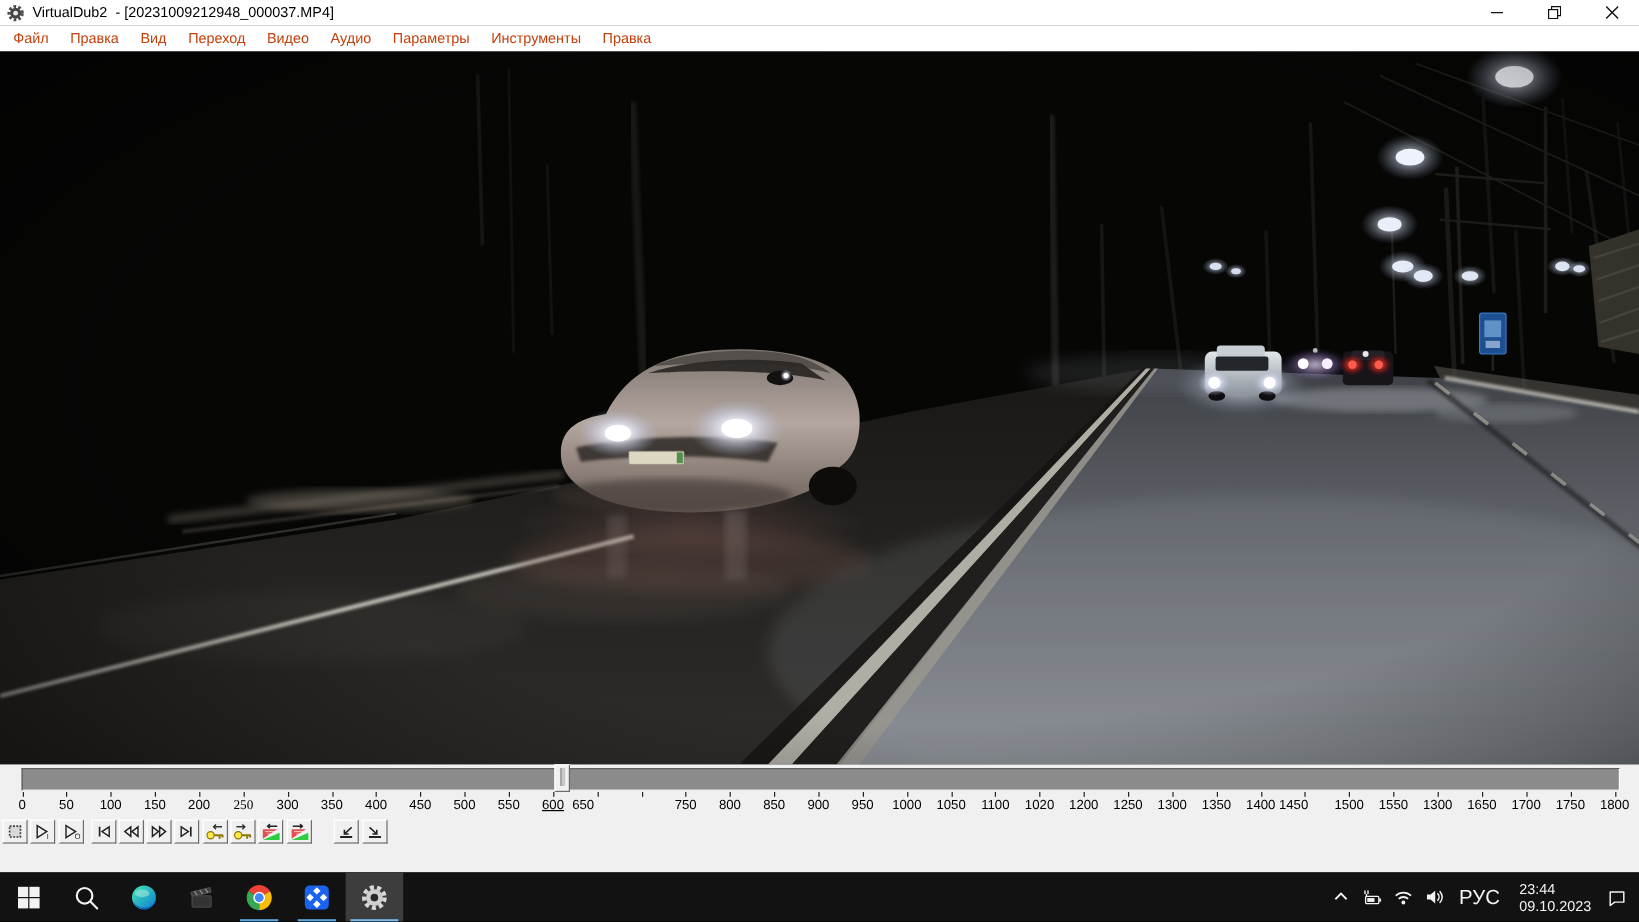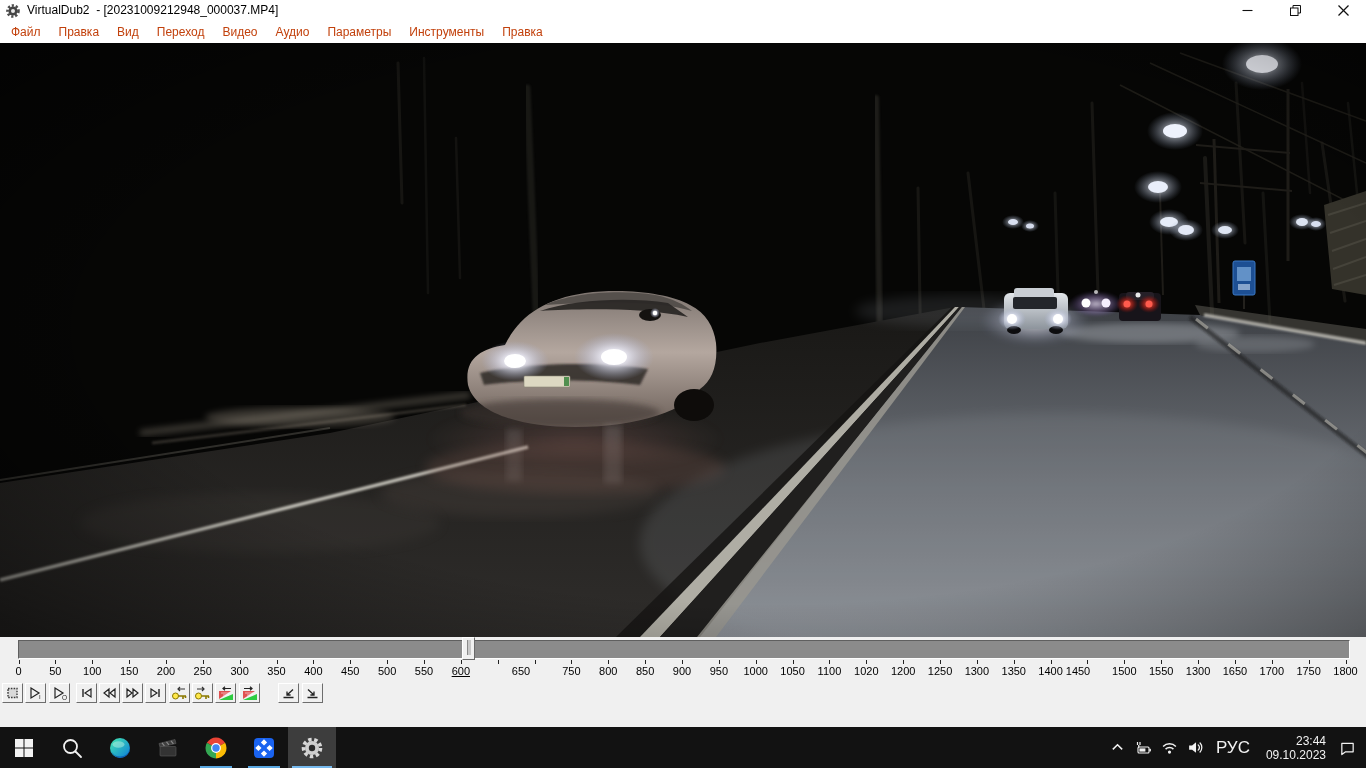--- a/index.html
+++ b/index.html
@@ -35,21 +35,21 @@
         font-size:12px;color:#000;line-height:20px;padding-left:4px;overflow:hidden;}
   
   #taskbar{left:0;top:727px;width:1366px;height:41px;background:#121212;display:flex;align-items:stretch;}
   .tb-btn{width:48px;display:flex;align-items:center;justify-content:center;position:relative;}
   .tb-btn.active{background:#3d3d3d;}
   .runline{position:absolute;bottom:0;left:8px;right:8px;height:2px;background:#5aa7e0;}
   .runline.wide{left:4px;right:4px;background:#76b9ed;}
   #tray{margin-left:auto;display:flex;align-items:center;gap:9px;padding-right:10px;color:#f2f2f2;}
   .tray-ic{width:17px;height:17px;display:flex;align-items:center;justify-content:center;}
   #lang{font-size:17px;padding:0 3px;}
-  #clock{font-size:12px;line-height:14px;text-align:right;padding:0 4px;}
+  #clock{font-size:12px;line-height:14px;text-align:left;padding:0 4px;}
 </style>
 </head>
 <body>
 
 <div id="titlebar" class="abs">
   <svg id="app-icon" class="abs" viewBox="0 0 16 16">
     <circle cx="8" cy="8" r="5.5" fill="none" stroke="#4d4d4d" stroke-width="2.6" stroke-dasharray="2.2 1.8"></circle>
     <circle cx="8" cy="8" r="4.6" fill="#454545"></circle>
     <circle cx="8" cy="8" r="2" fill="#e9e9e9"></circle>
   </svg>
@@ -324,37 +324,37 @@
       <span class="tick-label" style="left: 18.5px;">0</span>
       <div class="tick-line" style="left: 55.3611px;"></div>
       <span class="tick-label" style="left: 55.3611px;">50</span>
       <div class="tick-line" style="left: 92.2222px;"></div>
       <span class="tick-label" style="left: 92.2222px;">100</span>
       <div class="tick-line" style="left: 129.083px;"></div>
       <span class="tick-label" style="left: 129.083px;">150</span>
       <div class="tick-line" style="left: 165.944px;"></div>
       <span class="tick-label" style="left: 165.944px;">200</span>
       <div class="tick-line" style="left: 202.806px;"></div>
-      <span class="tick-label" style="left: 202.806px;">250</span>
+      <span class="tick-label" style="left: 202.806px; font-family: Liberation Serif, serif;">250</span>
       <div class="tick-line" style="left: 239.667px;"></div>
       <span class="tick-label" style="left: 239.667px;">300</span>
       <div class="tick-line" style="left: 276.528px;"></div>
       <span class="tick-label" style="left: 276.528px;">350</span>
       <div class="tick-line" style="left: 313.389px;"></div>
       <span class="tick-label" style="left: 313.389px;">400</span>
       <div class="tick-line" style="left: 350.25px;"></div>
       <span class="tick-label" style="left: 350.25px;">450</span>
       <div class="tick-line" style="left: 387.111px;"></div>
       <span class="tick-label" style="left: 387.111px;">500</span>
       <div class="tick-line" style="left: 423.972px;"></div>
       <span class="tick-label" style="left: 423.972px;">550</span>
       <div class="tick-line" style="left: 460.833px;"></div>
       <span class="tick-label" style="left: 460.833px; text-decoration: underline;">600</span>
       <div class="tick-line" style="left: 497.694px;"></div>
-      <span class="tick-label" style="left: 521px;">650</span>
+      <span class="tick-label" style="left: 486px;">650</span>
       <div class="tick-line" style="left: 534.556px;"></div>
       <span class="tick-label" style="left: 534.556px; margin-top: 28px;">700</span>
       <div class="tick-line" style="left: 571.417px;"></div>
       <span class="tick-label" style="left: 571.417px;">750</span>
       <div class="tick-line" style="left: 608.278px;"></div>
       <span class="tick-label" style="left: 608.278px;">800</span>
       <div class="tick-line" style="left: 645.139px;"></div>
       <span class="tick-label" style="left: 645.139px;">850</span>
       <div class="tick-line" style="left: 682px;"></div>
       <span class="tick-label" style="left: 682px;">900</span>

